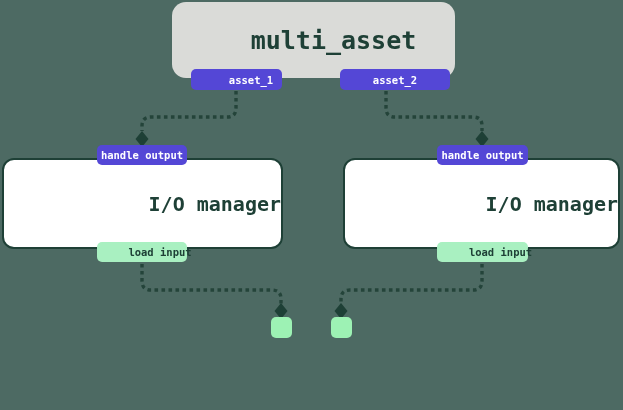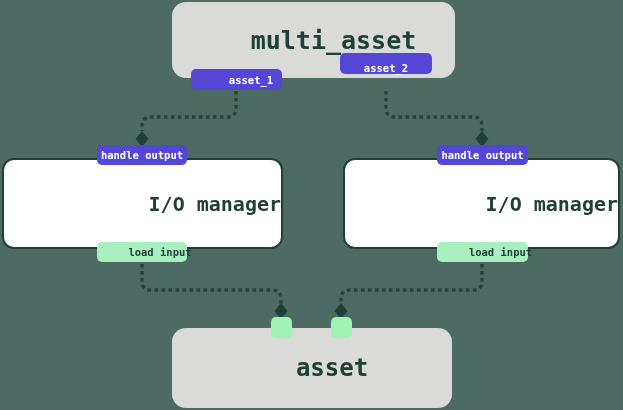--- a/index.html
+++ b/index.html
@@ -73,21 +73,21 @@
     align-items: center;
     justify-content: center;
     border-radius: 5px;
     font-size: 10.5px;
     font-weight: bold;
     white-space: nowrap;
   }
   .tag-purple { background: var(--purple-tag); color: var(--purple-tag-text); }
   .tag-green  { background: var(--green-tag);  color: var(--green-tag-text); padding-left: 36px; }
   .tag-asset1 { left: 191px; top: 69px;  width: 91px; padding-left: 29px; }
-  .tag-asset2 { left: 340px; top: 53px;  width: 92px; align-items: flex-end; }
+  .tag-asset2 { left: 340px; top: 69px;  width: 110px; }
   .tag-ho-left  { left: 97px;  top: 145px; width: 90px; height: 20px; }
   .tag-ho-right { left: 437px; top: 145px; width: 91px; height: 20px; }
   .tag-li-left  { left: 97px;  top: 242px; width: 90px; height: 20px; }
   .tag-li-right { left: 437px; top: 242px; width: 91px; height: 20px; }
   .in-square {
     position: absolute;
     width: 21px; height: 21px;
     border-radius: 5px;
     background: var(--green-square);
     top: 317px;
@@ -135,19 +135,16 @@
   <div class="node node-io node-io-right">
     <span>I/O manager</span>
   </div>
   <div class="tag tag-purple tag-ho-right">
     <span>handle output</span>
   </div>
   <div class="tag tag-green tag-li-right">
     <span>load input</span>
   </div>
 
-  <div class="node node-gray node-asset">
-    <span>asset</span>
-  </div>
   <div class="in-square sq-1"></div>
   <div class="in-square sq-2"></div>
 
 </div>
 
 </body></html>

